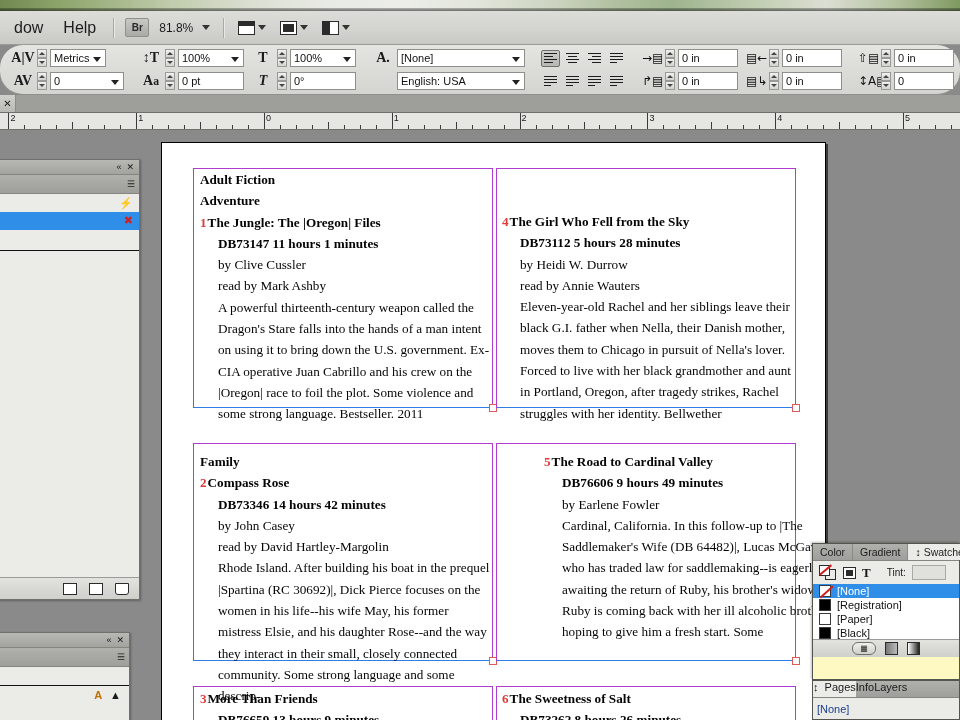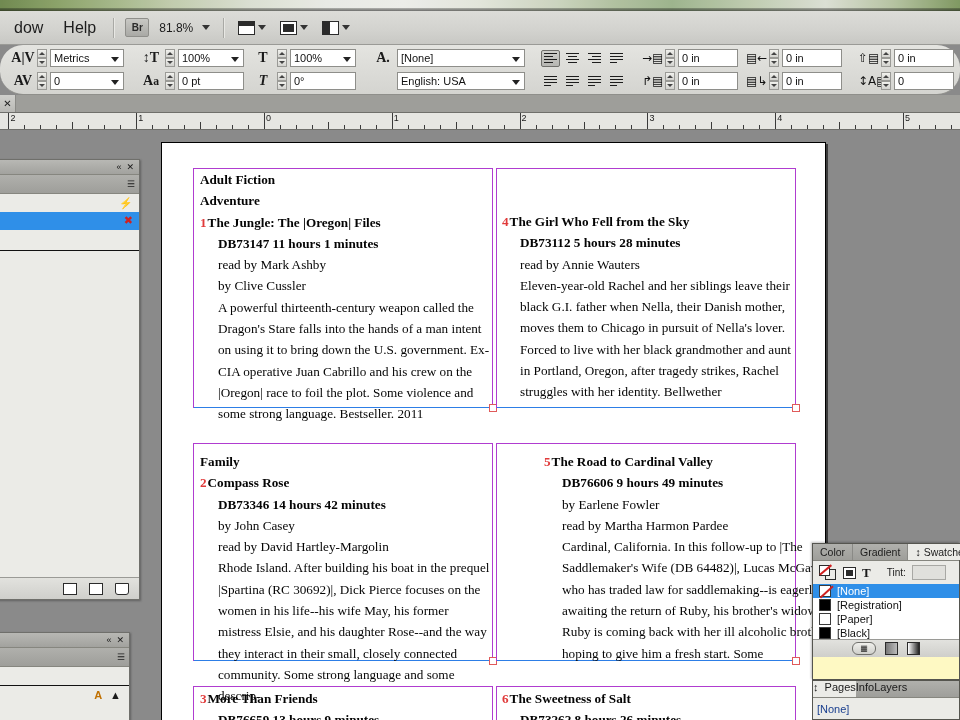--- a/index.html
+++ b/index.html
@@ -213,21 +213,21 @@
     <div class="cp-row">
       <span class="glyph">A|V</span>
       <span class="spin">
           <div class="up">
             <i></i>
           </div>
           <div class="dn">
             <i></i>
           </div>
         </span>
-      <span class="field dd" style="width:74px">Metrics</span>
+      <span class="field dd" style="width:56px">Metrics</span>
     </div>
     <div class="cp-row">
       <span class="glyph">AV</span>
       <span class="spin">
           <div class="up">
             <i></i>
           </div>
           <div class="dn">
             <i></i>
           </div>
@@ -538,22 +538,22 @@
     <div class="frame" style="left:31px; top:25px; width:300px; height:240px;">
       <div class="baselinebar" style="bottom:-1px;"></div>
     <div class="colline" style="left: -1px;"></div>
         <div style="position: absolute; right: -5px; bottom: -5px; width: 8px; height: 8px; border: 1px solid rgb(224, 90, 90); background: rgb(255, 255, 255);"></div>
       </div>
     <div class="story" style="left:38px; top:26px; width:292px;">
       <span class="hd">Adult Fiction</span><br>
       <span class="hd">Adventure</span><br>
       <span class="num">1</span><span class="ttl">The Jungle: The |Oregon| Files</span><br>
       <span class="ind ttl"><span>DB73147</span>&nbsp;<span>11 hours 1 minutes</span></span>
+      <span class="ind">by Clive Cussler</span>
       <span class="ind">read by Mark Ashby</span>
-      <span class="ind">by Clive Cussler</span>
       <span class="body">A powerful thirteenth-century weapon called the Dragon's Stare falls into the hands of a man intent on using it to bring down the U.S. government. Ex-CIA operative Juan Cabrillo and his crew on the |Oregon| race to foil the plot. Some violence and some strong language. Bestseller. 2011</span>
     </div>
 
     <div class="frame" style="left:31px; top:300px; width:300px; height:218px;">
       <div class="baselinebar" style="bottom:-1px;"></div>
     <div class="colline" style="left: -1px;"></div>
         <div style="position: absolute; right: -5px; bottom: -5px; width: 8px; height: 8px; border: 1px solid rgb(224, 90, 90); background: rgb(255, 255, 255);"></div>
       </div>
     <div class="story" style="left:38px; top:308px; width:292px;">
       <span class="hd">Family</span><br>
@@ -573,34 +573,34 @@
     </div>
 
     <div class="frame" style="left:334px; top:25px; width:300px; height:240px;">
       <div class="baselinebar" style="bottom:-1px;"></div>
     <div class="colline" style="left: -1px;"></div>
         <div style="position: absolute; right: -5px; bottom: -5px; width: 8px; height: 8px; border: 1px solid rgb(224, 90, 90); background: rgb(255, 255, 255);"></div>
       </div>
     <div class="story" style="left:340px; top:68px; width:294px;">
       <span class="num">4</span><span class="ttl">The Girl Who Fell from the Sky</span><br>
       <span class="ind ttl"><span>DB73112</span>&nbsp;<span>5 hours 28 minutes</span></span>
+      <span class="ind">by Heidi W. Durrow</span>
       <span class="ind">read by Annie Wauters</span>
       <span class="body">Eleven-year-old Rachel and her siblings leave their black G.I. father when Nella, their Danish mother, moves them to Chicago in pursuit of Nella's lover. Forced to live with her black grandmother and aunt in Portland, Oregon, after tragedy strikes, Rachel struggles with her identity. Bellwether</span>
     </div>
 
     <div class="frame" style="left:334px; top:300px; width:300px; height:218px;">
       <div class="baselinebar" style="bottom:-1px;"></div>
     <div class="colline" style="left: -1px;"></div>
         <div style="position: absolute; right: -5px; bottom: -5px; width: 8px; height: 8px; border: 1px solid rgb(224, 90, 90); background: rgb(255, 255, 255);"></div>
       </div>
     <div class="story" style="left:340px; top:308px; width:294px;margin-left:42px;">
       <span class="num">5</span><span class="ttl">The Road to Cardinal Valley</span><br>
       <span class="ind ttl"><span>DB76606</span>&nbsp;<span>9 hours 49 minutes</span></span>
       <span class="ind">by Earlene Fowler</span>
-      <span class="ind">read by Martha Harmon Pardee</span>
       <span class="body">Cardinal, California. In this follow-up to |The Saddlemaker's Wife (DB 64482)|, Lucas McGavin--who has traded law for saddlemaking--is eagerly awaiting the return of Ruby, his brother's widow. Ruby is coming back with her ill alcoholic brother, hoping to give him a fresh start. Some</span>
     </div>
 
     <div class="frame" style="left:334px; top:543px; width:300px; height:60px;">
         <div class="colline" style="left: -1px;"></div>
       </div>
     <div class="story" style="left:340px; top:545px; width:294px;">
       <span class="num">6</span><span class="ttl">The Sweetness of Salt</span><br>
       <span class="ind ttl"><span>DB73262</span>&nbsp;<span>8 hours 26 minutes</span></span>
     </div>

